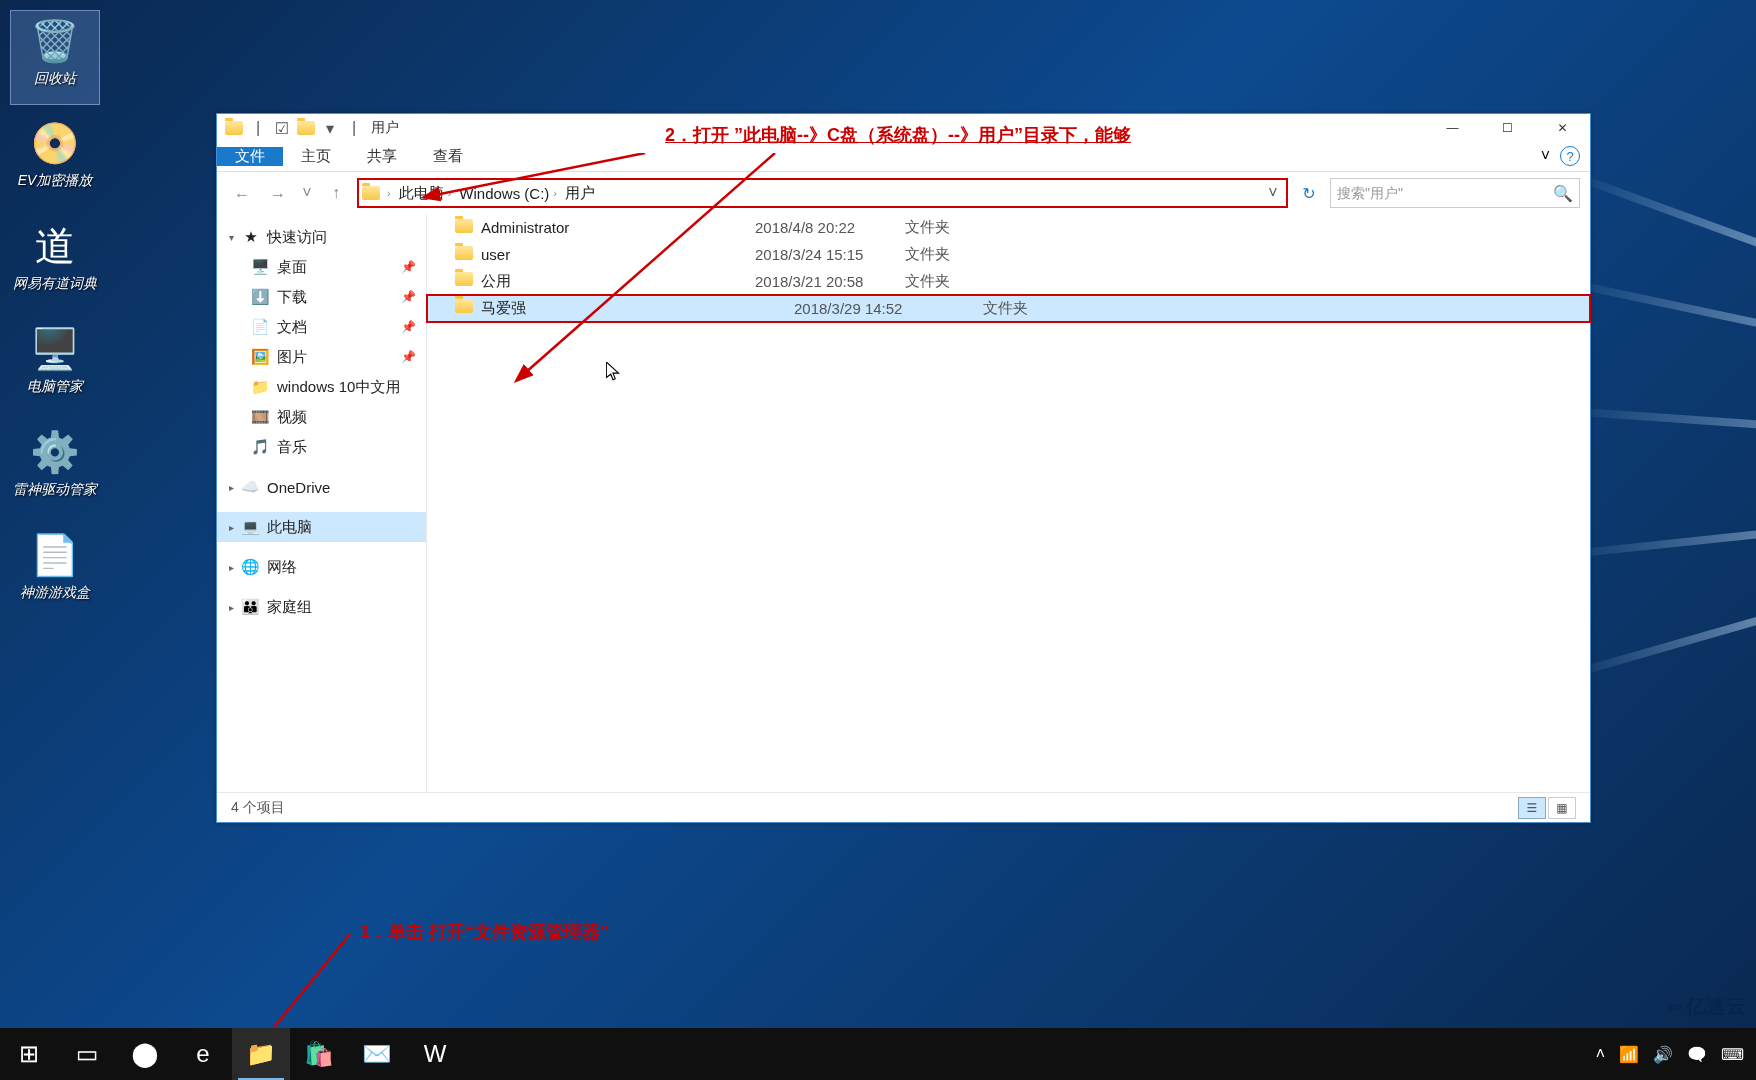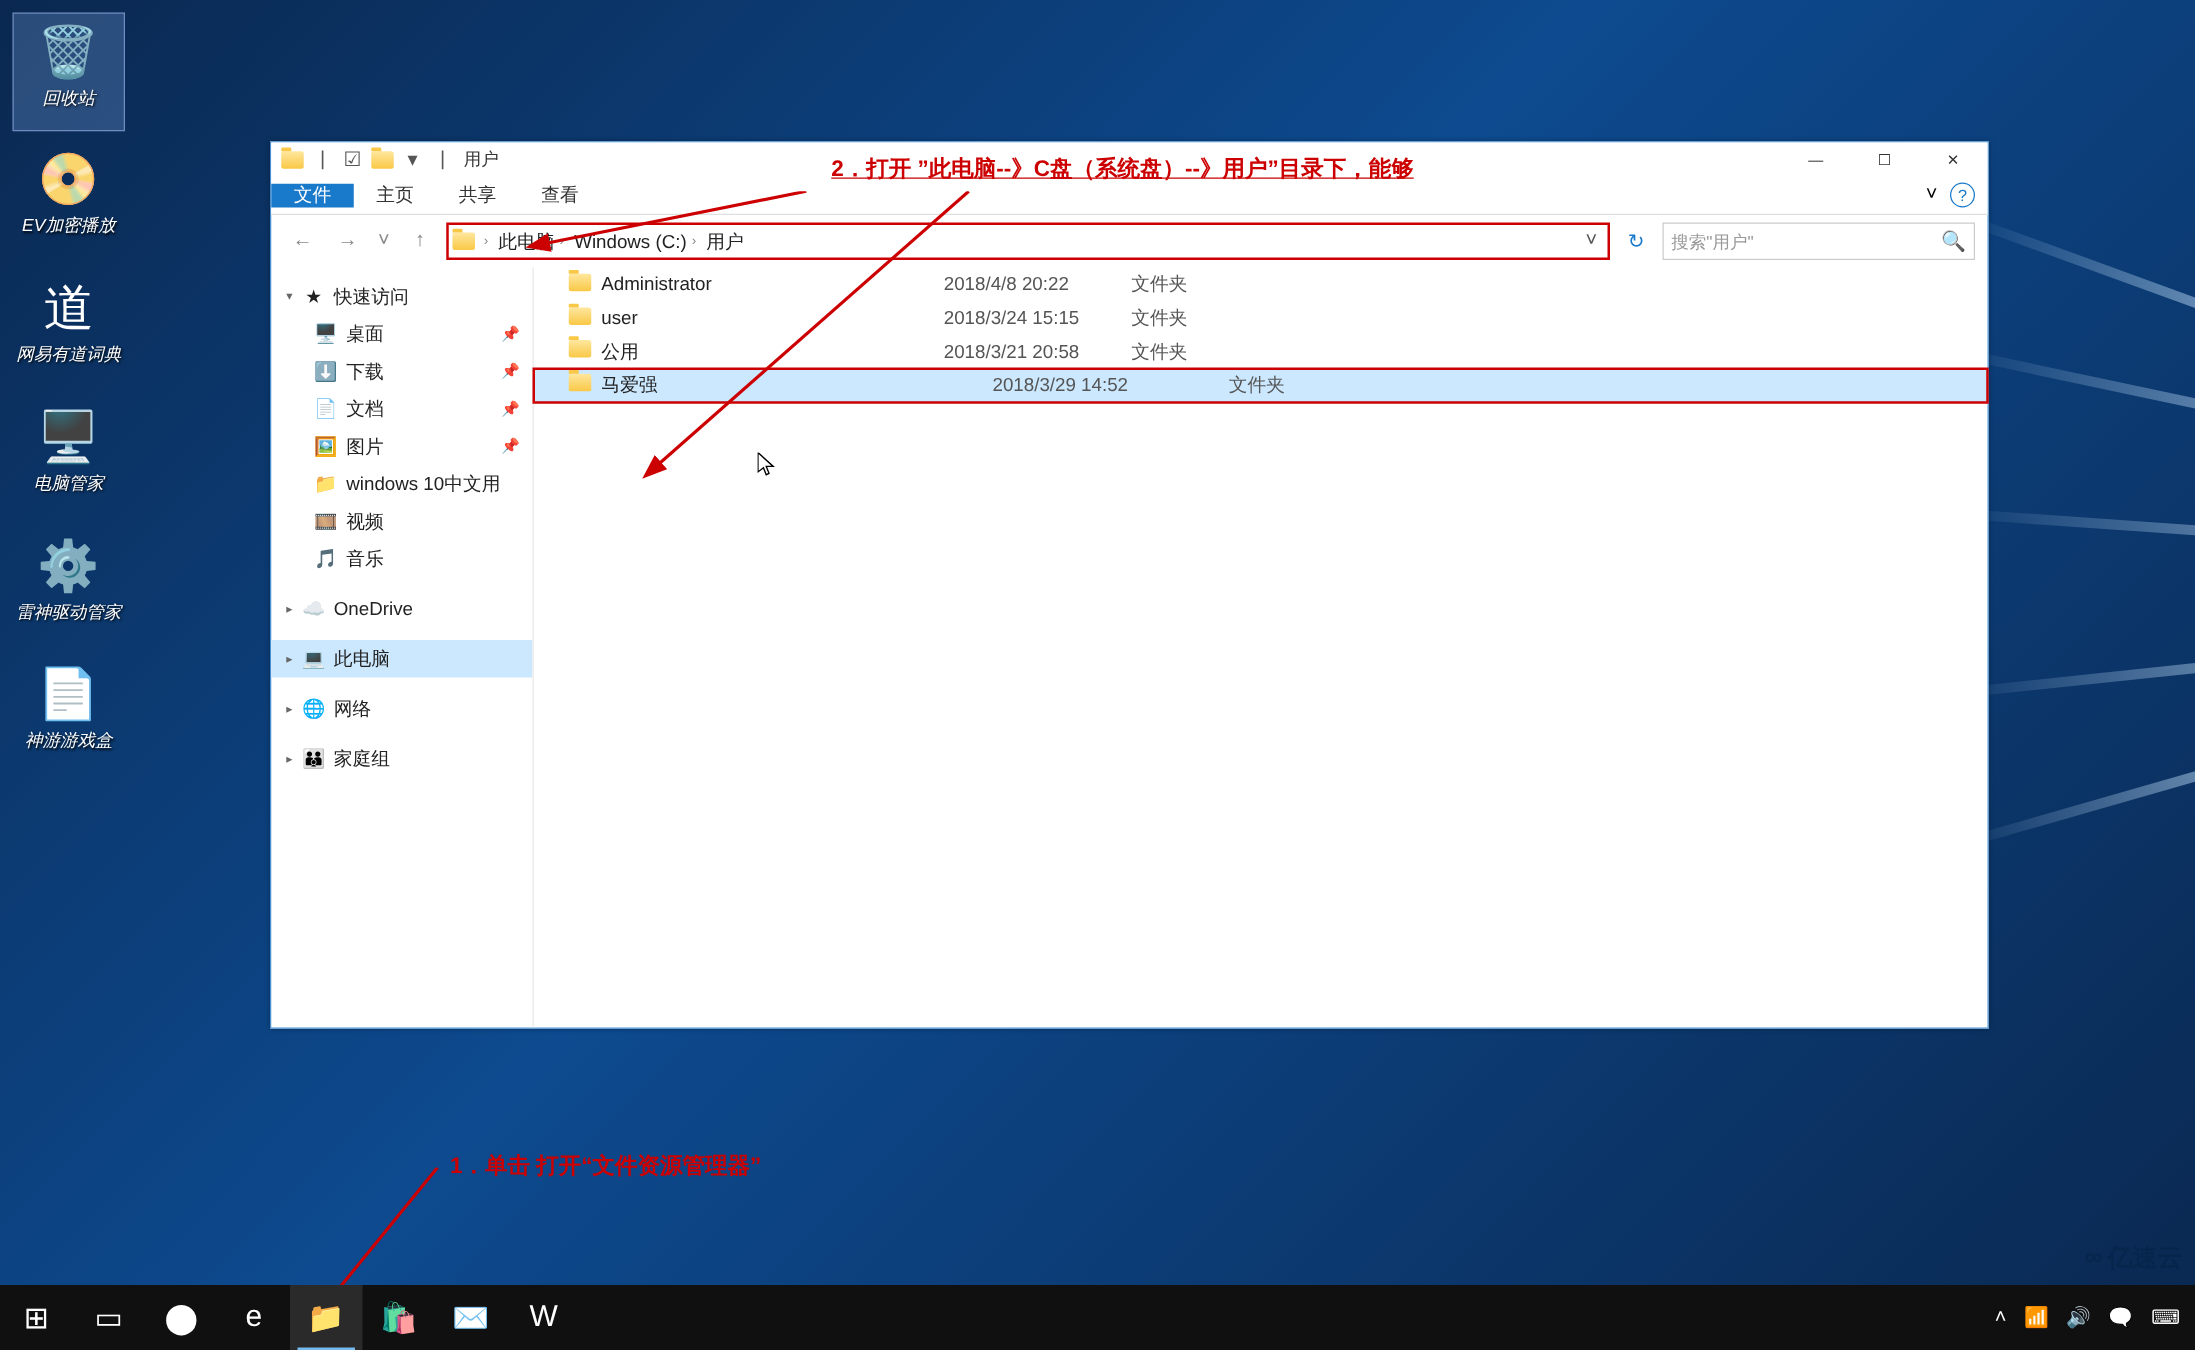--- a/index.html
+++ b/index.html
@@ -300,20 +300,27 @@
               <span class="folder-icon"></span>
               <span>马爱强</span>
             </div>
             <div class="rdate">2018/3/29 14:52</div>
             <div class="rtype">文件夹</div>
           </div>
         </div>
     </div>
   </div>
 
+  <div class="statusbar">
+    <span>4 个项目</span>
+    <div class="view-toggle">
+      <div class="active">☰</div>
+      <div>▦</div>
+    </div>
+  </div>
 </div>
 
 <div class="anno" style="left:665px; top:123px;text-decoration:underline;">
   <div>2．打开 ”此电脑--》C盘（系统盘）--》用户”目录下，能够</div>
   <svg width="600" height="260" style="left:-260px; top:30px;">
     <defs>
         <marker id="ah2" markerWidth="10" markerHeight="10" refX="2" refY="3" orient="auto">
           <path d="M0,0 L0,6 L8,3 z" fill="#c00"></path>
         </marker>
       </defs>

